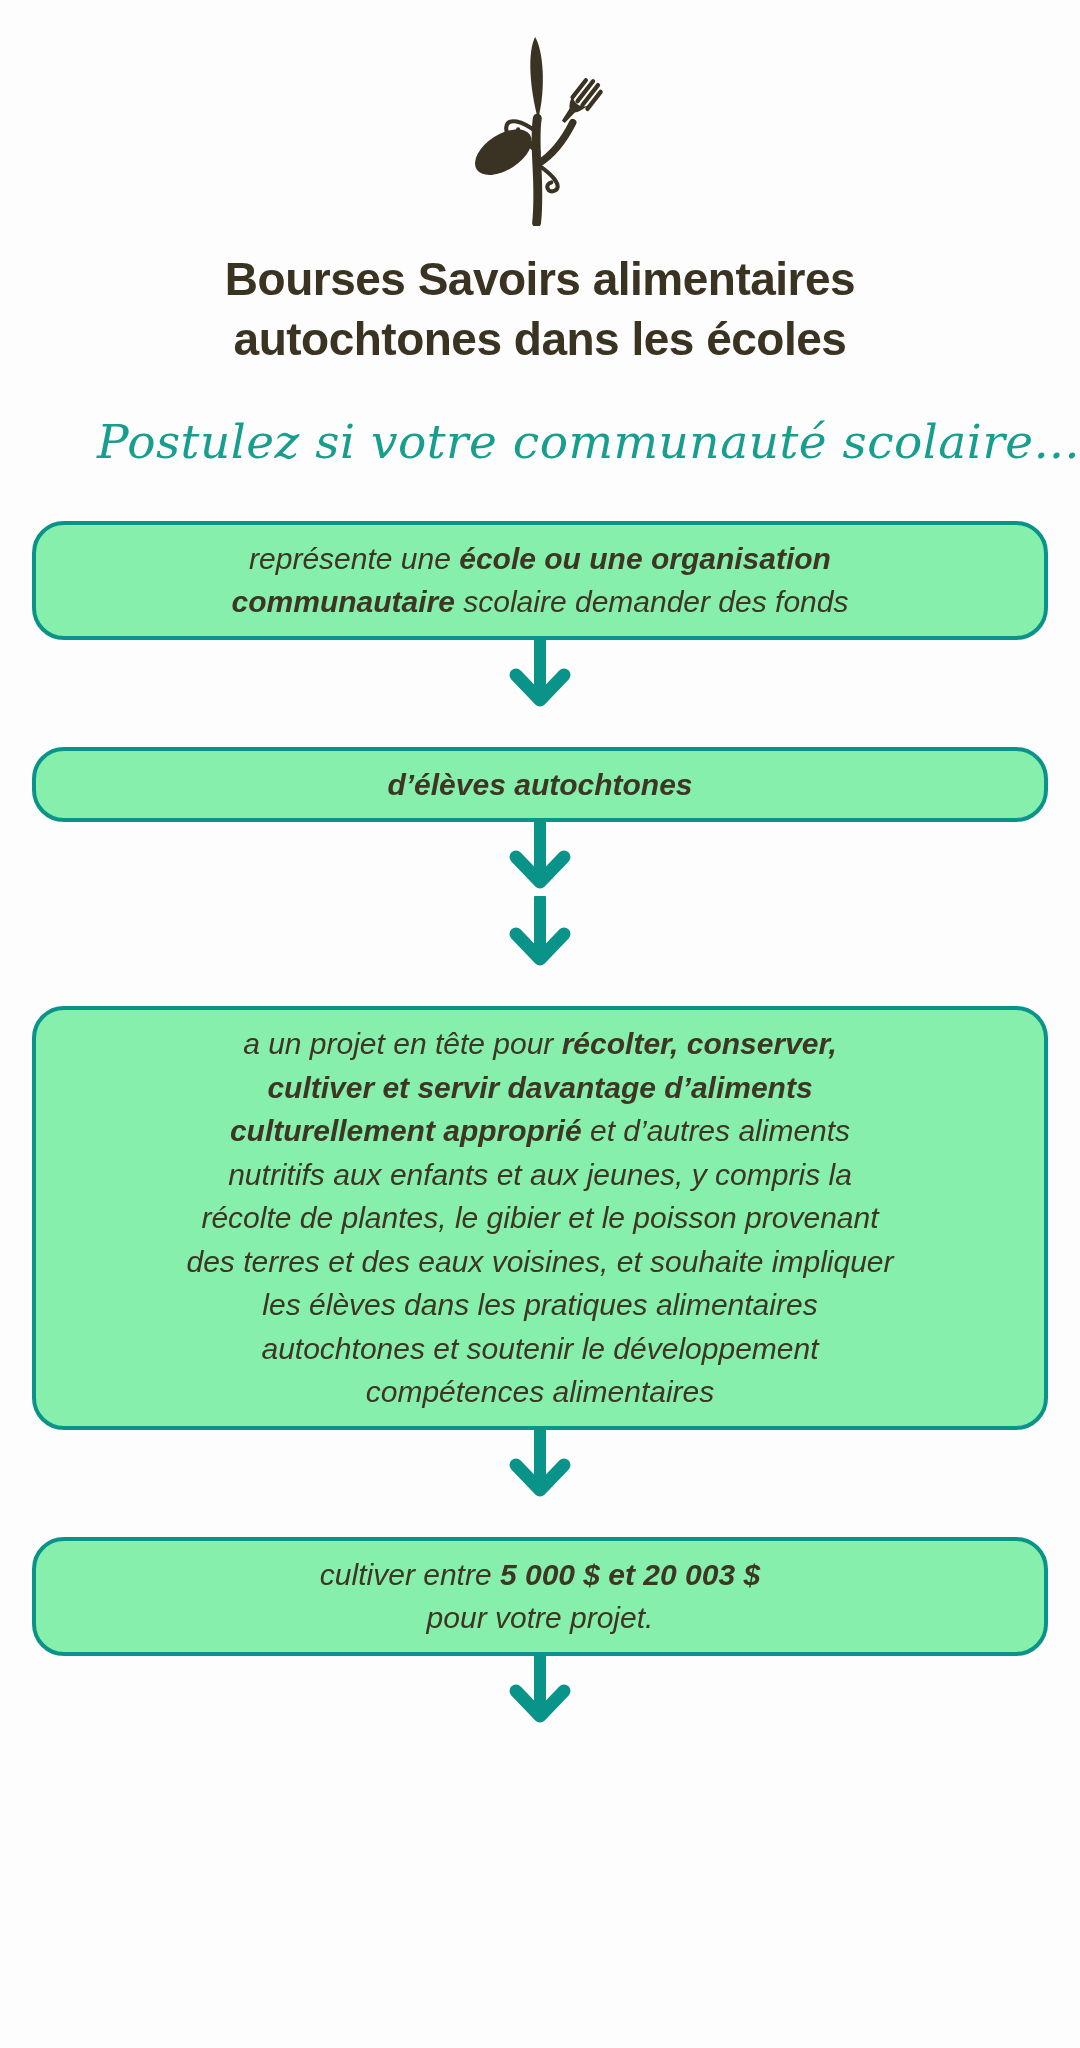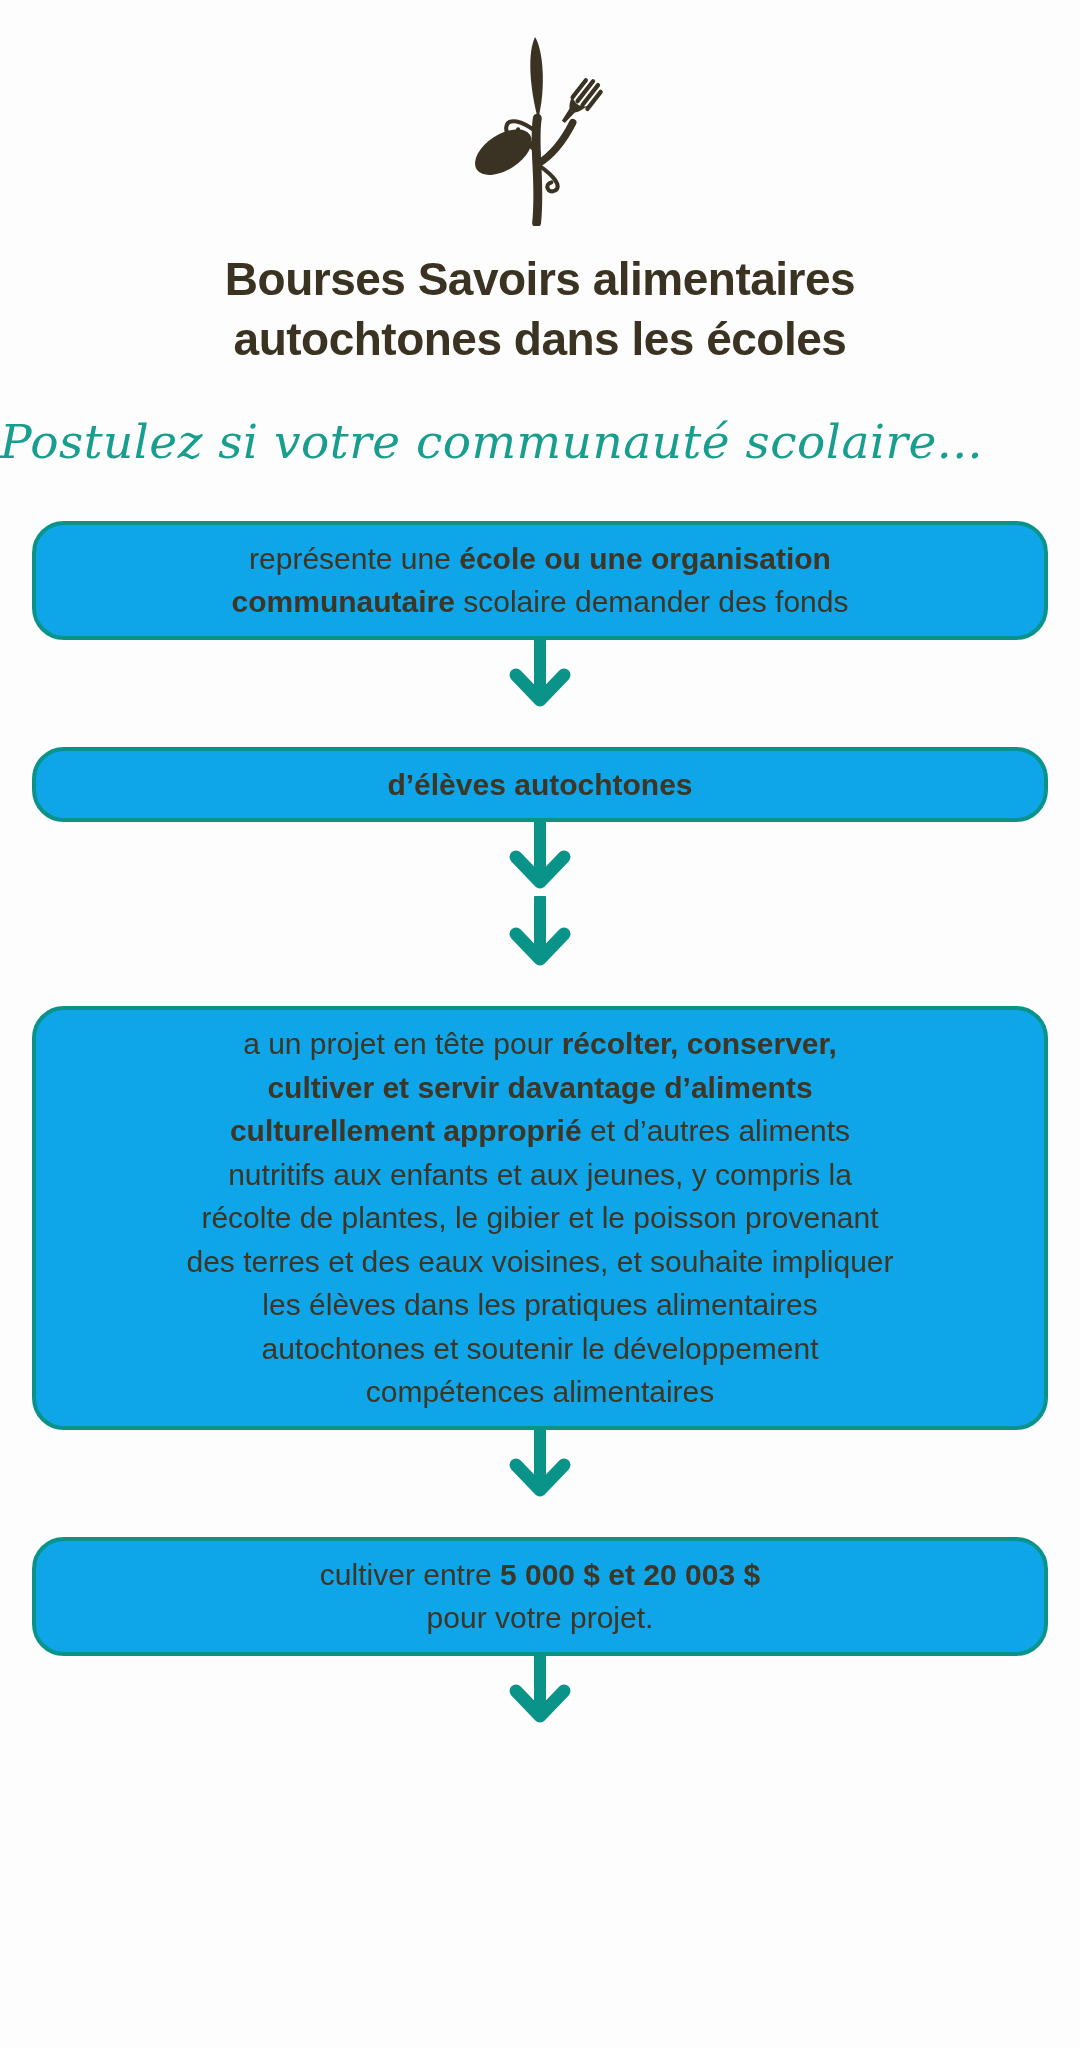--- a/index.html
+++ b/index.html
@@ -9,29 +9,29 @@
     font-family:"Liberation Sans",sans-serif;color:#3e3525;
   }
   .logo{display:flex;justify-content:center;}
   .logo svg{height:192px;width:auto;display:block;}
   .title{
     margin:24px 40px 0;text-align:center;
     font-size:46px;line-height:1.30;font-weight:bold;
     color:#3b3322;white-space:pre-line;letter-spacing:-0.5px;
   }
   .subtitle{
-    margin-top:44px;text-align:left;
+    margin-top:44px;text-align:right;
     font-family:"DejaVu Serif",serif;font-style:italic;
     font-size:47px;color:#189e8e;letter-spacing:0.5px;
   }
   .flow{margin-top:52px;}
   .flow-box{
     margin:30px 32px 0;border:4px solid #0a9489;border-radius:32px;
-    padding:12px 24px;text-align:center;background:#0ea5e9;
-    font-size:30px;line-height:1.45;white-space:pre-line;color:#3e3525;
+    padding:12px 24px;text-align:center;background:#86efac;
+    font-size:30px;line-height:1.45;white-space:pre-line;color:#3e3525;font-style:italic;
   }
   .flow > .flow-box:first-child{margin-top:0;}
   .seg{font-weight:normal;}
   .seg.bold{font-weight:bold;}
   .arrow-wrap{display:flex;justify-content:center;height:80px;margin-top:-3px;}
   .arrow-wrap svg{display:block;}
 </style>
 </head>
 <body>
 

